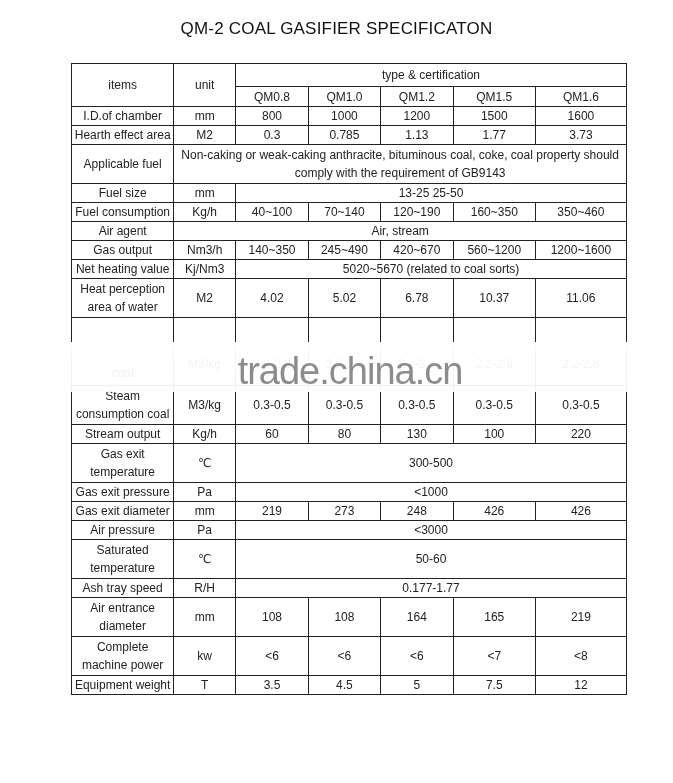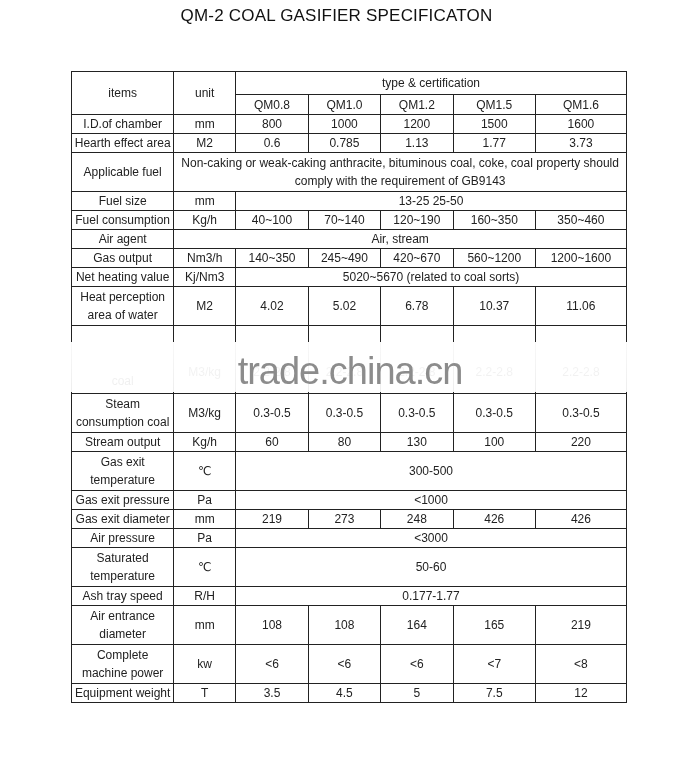--- a/index.html
+++ b/index.html
@@ -1,21 +1,21 @@
 <!DOCTYPE html>
 <html><head>
 <meta charset="utf-8">
 <style>
   html, body { margin: 0; padding: 0; background: #ffffff; }
   body { width: 673px; height: 783px; position: relative; overflow: hidden;
          font-family: "Liberation Sans", "DejaVu Sans", sans-serif; color: #1a1a1a; }
-  .title { position: absolute; top: 6px; left: 0; width: 673px; text-align: center;
+  .title { position: absolute; top: 19px; left: 0; width: 673px; text-align: center;
            font-size: 17px; letter-spacing: 0.2px; color: #111; }
   table.spec { position: absolute; top: 63px; left: 71px; border-collapse: collapse;
-               table-layout: fixed; width: 556px; margin-top: 8px; }
+               table-layout: fixed; width: 556px; }
   table.spec td { border: 1px solid #222; text-align: center; vertical-align: middle;
                   font-size: 12px; line-height: 18px; padding: 0 2px; color: #222; }
   .c-items { width: 101px; }
   .c-unit { width: 61px; }
   .c-m1 { width: 72px; } .c-m2 { width: 71px; } .c-m3 { width: 72px; }
   .c-m4 { width: 81px; } .c-m5 { width: 90px; }
   tr.h1 td { height: 18px; }
   tr.h2 td { height: 38px; }
   tr.hx td { height: 17px; }
   .watermark { position: absolute; top: 342px; left: 60px; width: 580px; height: 50px;
@@ -58,21 +58,21 @@
       <td>800</td>
       <td>1000</td>
       <td>1200</td>
       <td>1500</td>
       <td>1600</td>
     </tr>
 
     <tr class="h1">
       <td>Hearth effect area</td>
       <td>M2</td>
-      <td>0.6</td>
+      <td>0.3</td>
       <td>0.785</td>
       <td>1.13</td>
       <td>1.77</td>
       <td>3.73</td>
     </tr>
 
     <tr class="h2">
       <td>Applicable fuel</td>
       <td colspan="6">Non-caking or weak-caking anthracite, bituminous coal, coke, coal property should comply with the requirement of GB9143</td>
     </tr>

